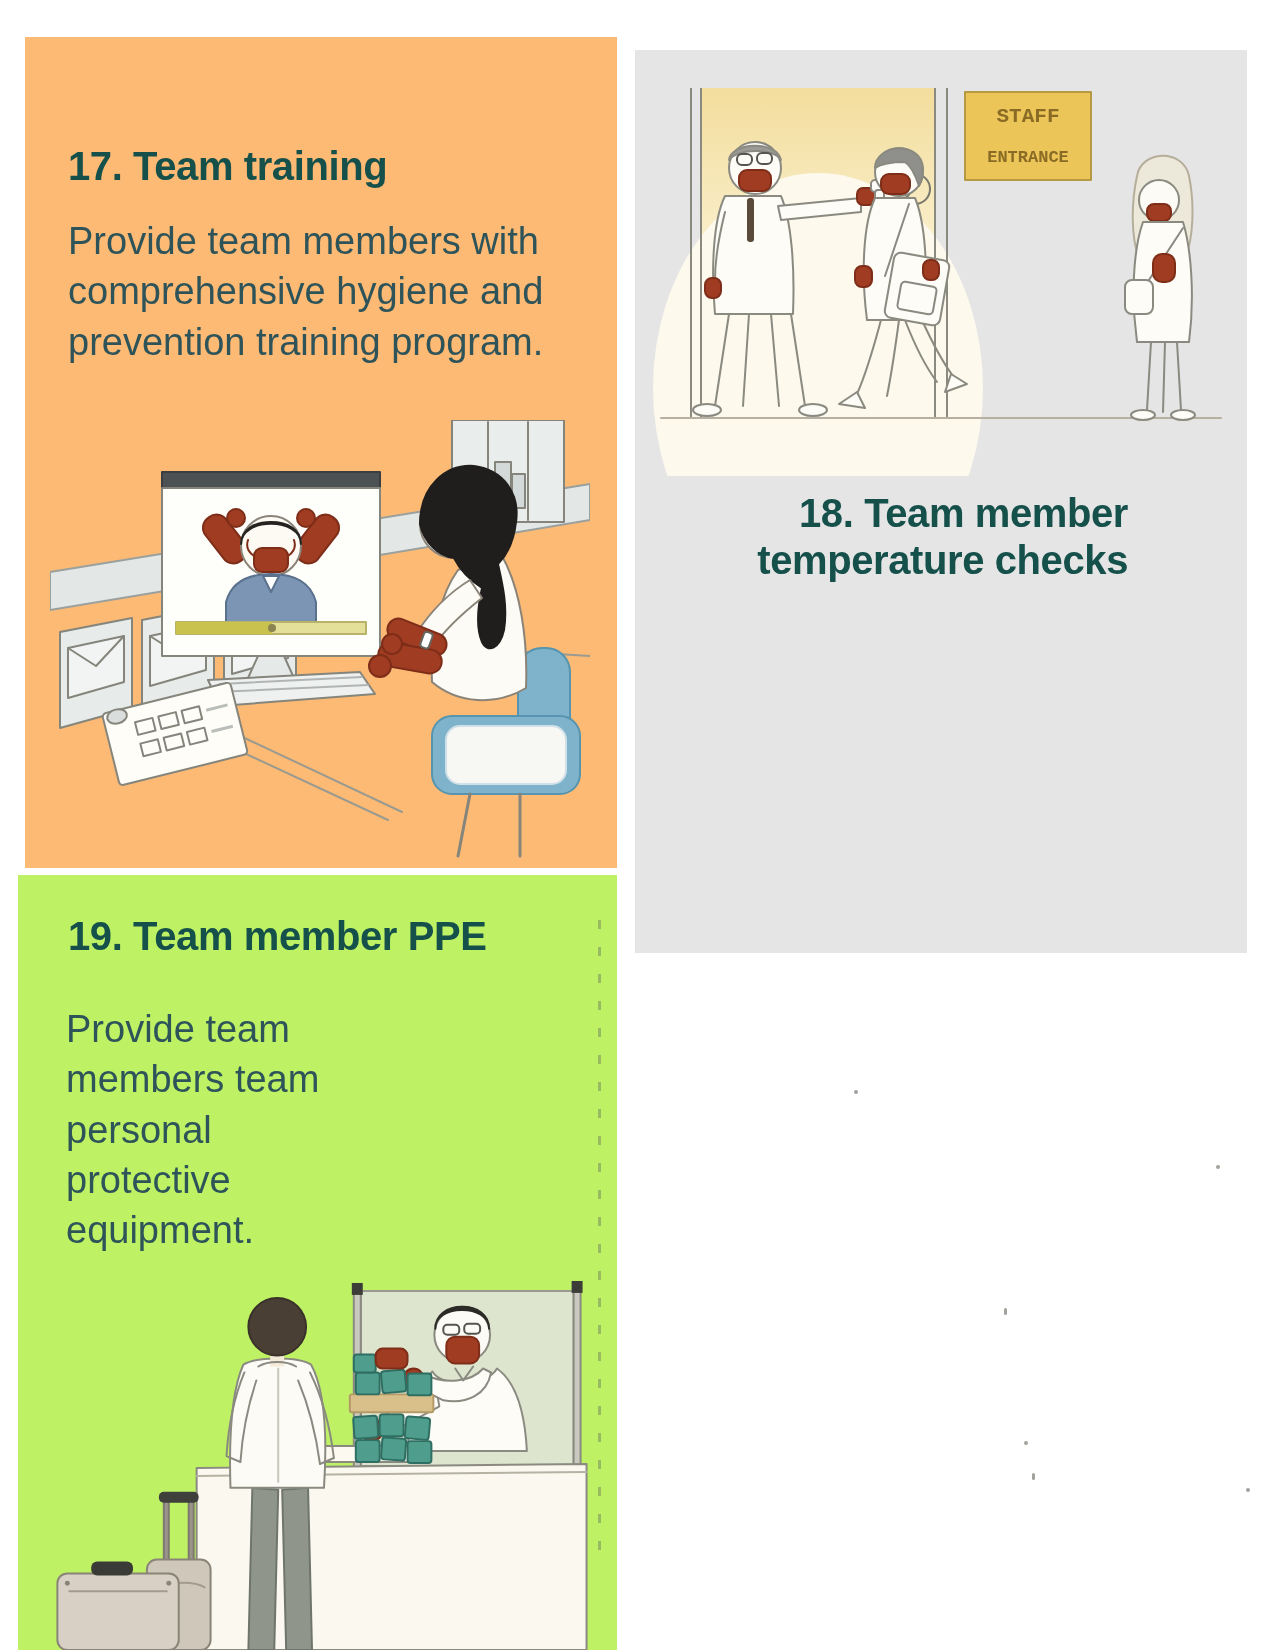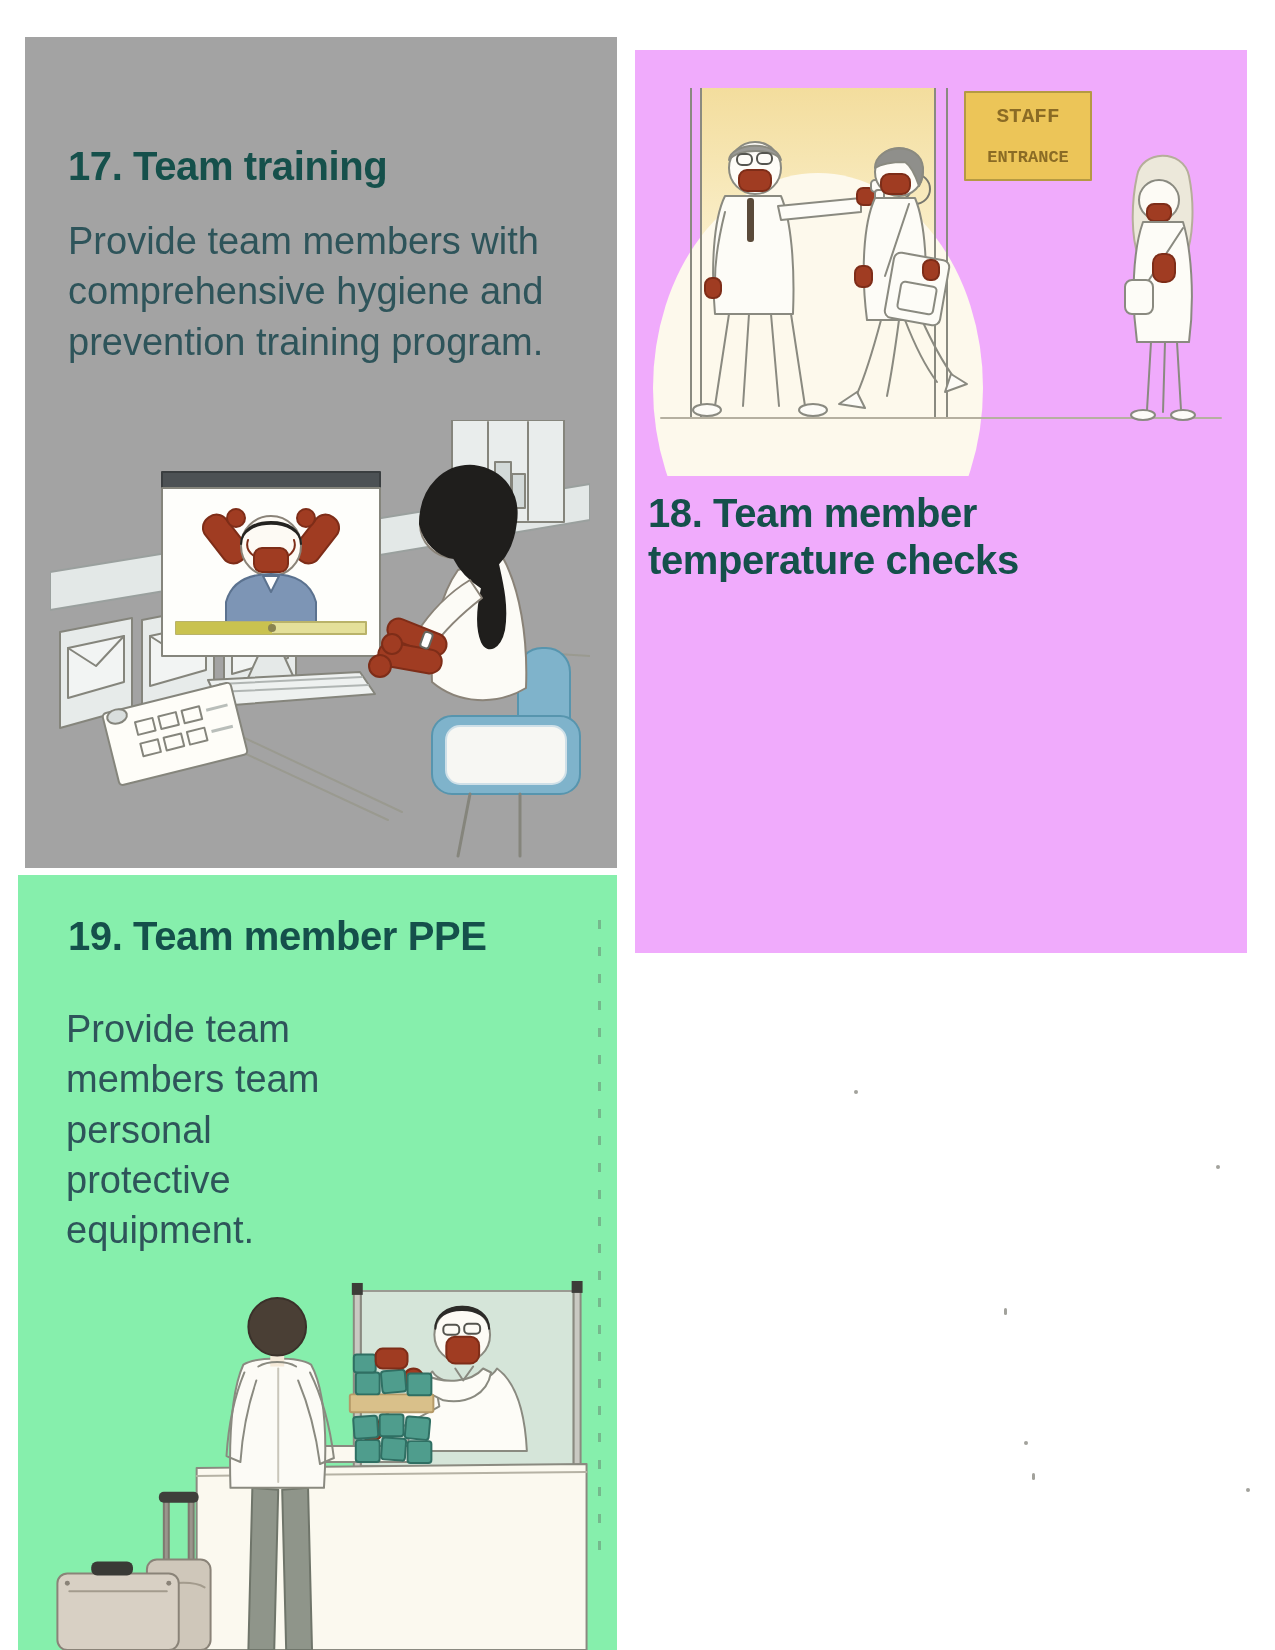--- a/index.html
+++ b/index.html
@@ -1,23 +1,23 @@
 <!DOCTYPE html>
 <html><head>
 <meta charset="utf-8">
 <style>
   html,body{margin:0;padding:0;}
   body{
     width:1275px;height:1650px;position:relative;background:#ffffff;
     font-family:"Liberation Sans", sans-serif;overflow:hidden;
   }
   .card{position:absolute;}
-  #card-17{left:25px;top:37px;width:592px;height:831px;background:#a3a3a3;}
-  #card-18{left:635px;top:50px;width:612px;height:903px;background:#f0abfc;}
-  #card-19{left:18px;top:875px;width:599px;height:775px;background:#86efac;}
+  #card-17{left:25px;top:37px;width:592px;height:831px;background:#fdba74;}
+  #card-18{left:635px;top:50px;width:612px;height:903px;background:#e5e5e5;text-align:right;}
+  #card-19{left:18px;top:875px;width:599px;height:775px;background:#bef264;}
   .heading{
     margin:0;color:#15504b;font-weight:700;font-size:40px;line-height:1.18;
     letter-spacing:-0.4px;
   }
   .body-text{
     margin:0;color:#2e545a;font-weight:400;font-size:38px;line-height:1.32;
     letter-spacing:0;
   }
   #card-17 .heading{margin-left:43px;margin-top:106px;width:505px;}
   #card-17 .body-text{margin-left:43px;margin-top:26px;width:505px;}

